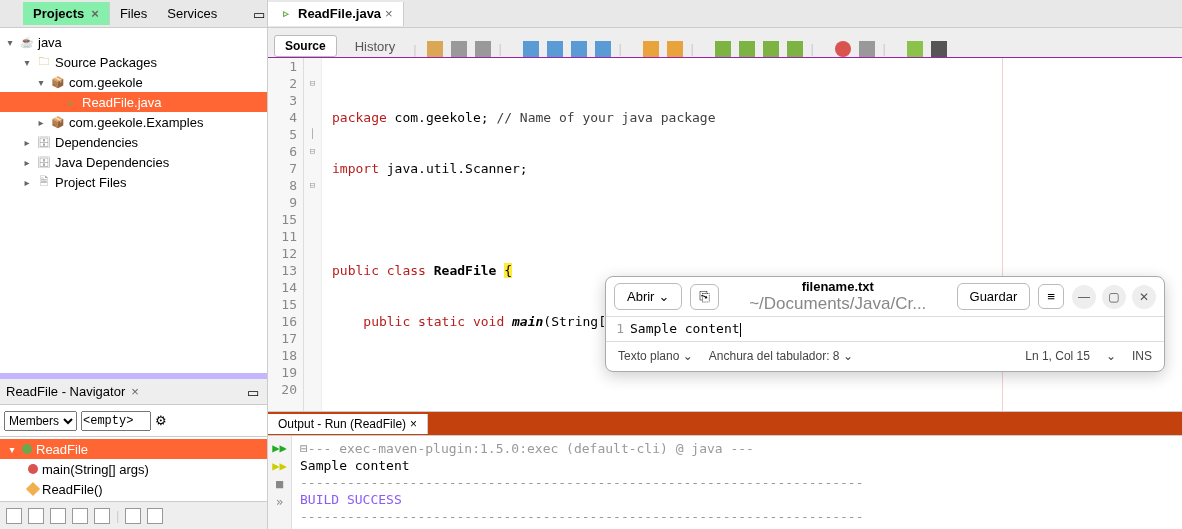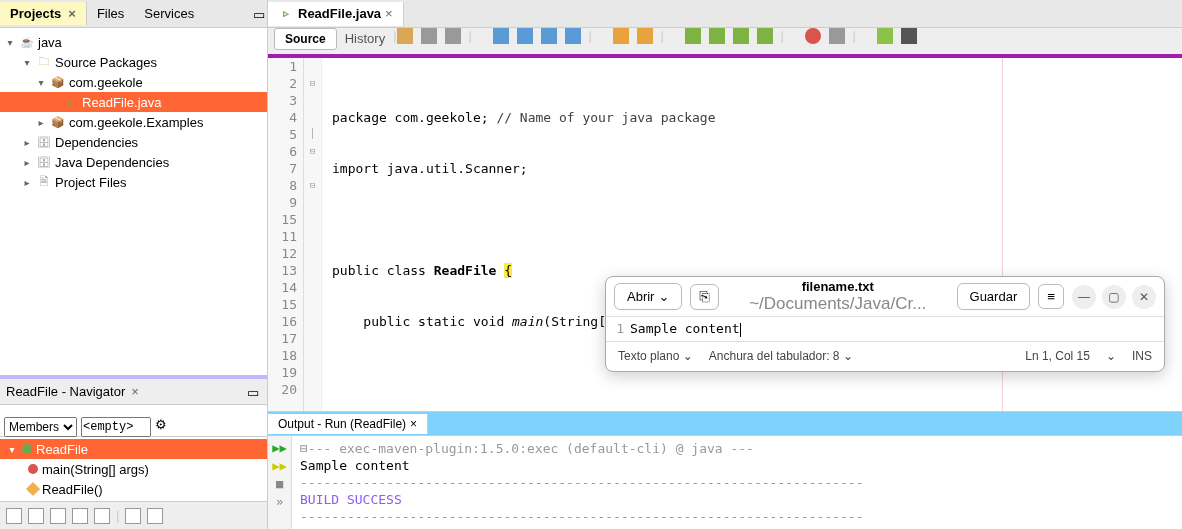--- a/index.html
+++ b/index.html
@@ -4,81 +4,81 @@
 <style>
   * { box-sizing: border-box; margin: 0; padding: 0; }
   body { font-family: sans-serif; font-size: 13px; background: #f0f0f0; width: 1182px; height: 529px; overflow: hidden; position: relative; }
   .main-layout { display: flex; height: 100%; }
   .left-col { width: 268px; display: flex; flex-direction: column; border-right: 1px solid #ccc; background: #fff; }
   .right-col { flex: 1; display: flex; flex-direction: column; background: #fff; }
 
   
   .top-tabs { display: flex; align-items: center; height: 28px; background: #e8e8e8; border-bottom: 1px solid #ccc; }
   .tab { padding: 4px 10px; cursor: pointer; display: flex; align-items: center; gap: 3px; }
-  .tab.active { background: #fef9c3; font-weight: bold; border-right: 1px solid #ccc; }
+  .tab.active { background: #86efac; font-weight: bold; border-right: 1px solid #ccc; margin-left: 23px; }
   .tab .close { margin-left: 4px; color: #666; }
   .spacer { flex: 1; }
   .mini-icon { width: 14px; height: 14px; display: inline-block; }
 
   
   .tree { flex: 1; overflow: auto; padding: 4px 0; font-size: 13px; }
   .tree-row { display: flex; align-items: center; height: 20px; padding-left: 4px; gap: 3px; cursor: pointer; }
   .tree-row.selected { background: #ff6633; color: #fff; }
   .tw { display: inline-block; width: 12px; text-align: center; color: #666; font-size: 10px; }
   .ind { display: inline-block; }
   .ico { width: 16px; height: 16px; display: inline-flex; align-items: center; justify-content: center; font-size: 11px; }
   .ico.pkg { color: #d4a756; }
   .ico.java { color: #6aa84f; }
   .ico.coffee { color: #a67c52; }
   .ico.libs { color: #888; }
 
   
-  .nav-panel { border-top: 4px solid #c4b5fd; }
+  .nav-panel { border-top: 6px solid #c4b5fd; }
   .nav-header { display: flex; align-items: center; height: 26px; padding: 0 6px; background: #eee; border-bottom: 1px solid #ccc; }
   .nav-header .close { margin-left: 6px; color: #666; }
-  .nav-toolbar { display: flex; height: 32px; padding: 12px 4px; gap: 4px; border-bottom: 1px solid #ccc; }
+  .nav-toolbar { display: flex; align-items: center; height: 32px; padding: 12px 4px; gap: 4px; border-bottom: 1px solid #ccc; }
   .nav-toolbar select, .nav-toolbar input { font-size: 12px; height: 20px; }
   .nav-tree { padding: 2px 0; }
   .nav-row { display: flex; align-items: center; height: 20px; padding-left: 6px; gap: 4px; }
   .nav-row.sel { background: #ff6633; color: #fff; }
   .diamond { width: 10px; height: 10px; background: #f0b050; transform: rotate(45deg); display: inline-block; }
   .circle { width: 10px; height: 10px; border-radius: 50%; background: #d9534f; display: inline-block; }
   .green-dot { width: 10px; height: 10px; border-radius: 50%; background: #6aa84f; display: inline-block; }
 
   
   .bottom-bar { height: 28px; border-top: 1px solid #ccc; background: #eee; display: flex; align-items: center; gap: 6px; padding: 0 6px; }
   .bottom-bar .sq { width: 16px; height: 16px; border: 1px solid #999; background: #fff; }
 
   
   .editor-tabs { display: flex; align-items: center; height: 28px; background: #e8e8e8; border-bottom: 1px solid #ccc; }
   .etab { padding: 4px 10px; background: #fff; display: flex; align-items: center; gap: 4px; border-right: 1px solid #ccc; font-weight: bold; }
   .etab .close { color: #666; font-weight: normal; }
-  .editor-toolbar { display: flex; align-items: flex-start; height: 30px; background: #eee; border-bottom: 4px solid #a21caf; padding: 0 6px; }
+  .editor-toolbar { display: flex; align-items: flex-end; height: 30px; background: #eee; border-bottom: 1px solid #a21caf; padding: 0 6px; gap: 10px; }
   .src-btn { padding: 3px 10px; background: #fff; border: 1px solid #bbb; border-radius: 3px; font-weight: bold; font-size: 12px; }
   .hist-btn { padding: 3px 8px; color: #555; font-size: 13px; }
   .toolbar-icons { display: flex; gap: 8px; }
   .toolbar-icons span { width: 16px; height: 16px; display: inline-block; }
 
   
   .code-area { flex: 1; display: flex; overflow: hidden; font-family: 'DejaVu Sans Mono', monospace; font-size: 13px; line-height: 17px; position: relative; }
   .gutter { width: 36px; text-align: right; padding-right: 6px; color: #888; background: #f7f7f7; border-right: 1px solid #ddd; }
   .gutter-icons { width: 18px; background: #f7f7f7; border-right: 1px solid #eee; }
   .gutter-icons div { height: 17px; font-size: 9px; text-align: center; color: #999; }
   .code-lines { flex: 1; padding-left: 10px; white-space: pre; position: relative; }
   .code-lines .line { height: 17px; }
-  .kw { color: #000000; }
+  .kw { color: #b91c1c; }
   .com { color: #404040; }
   .cls { font-weight: bold; }
-  .mth { font-weight: normal; font-style: italic; }
+  .mth { font-weight: bold; font-style: italic; }
   .brace-hl { background: #ffeb3b; }
   .margin-line { position: absolute; top: 0; bottom: 0; left: 680px; width: 1px; background: #f5d0d0; }
 
   
   .output-panel { border-top: 1px solid #ccc; height: 118px; display: flex; flex-direction: column; }
-  .out-tab-row { display: flex; align-items: center; height: 24px; background: #7dd3fc; border-bottom: 1px solid #ccc; }
+  .out-tab-row { display: flex; align-items: center; height: 24px; background: #c2410c; border-bottom: 1px solid #ccc; }
   .out-tab { padding: 3px 10px; background: #fff; border-right: 1px solid #ccc; display: flex; align-items: center; gap: 4px; font-size: 12px; }
   .out-body { flex: 1; display: flex; font-family: monospace; font-size: 13px; line-height: 17px; }
   .out-icons { width: 24px; background: #f4f4f4; border-right: 1px solid #ddd; padding: 4px 2px; }
   .out-icons div { height: 18px; text-align: center; font-size: 12px; }
   .out-text { flex: 1; padding: 4px 8px; }
   .out-gray { color: #999; }
   .out-green { color: #8b5cf6; }
 
   
   .overlay-win { position: absolute; left: 605px; top: 276px; width: 560px; background: #fff; border: 1px solid #aaa; border-radius: 8px; box-shadow: 0 4px 16px rgba(0,0,0,0.2); font-family: sans-serif; }

